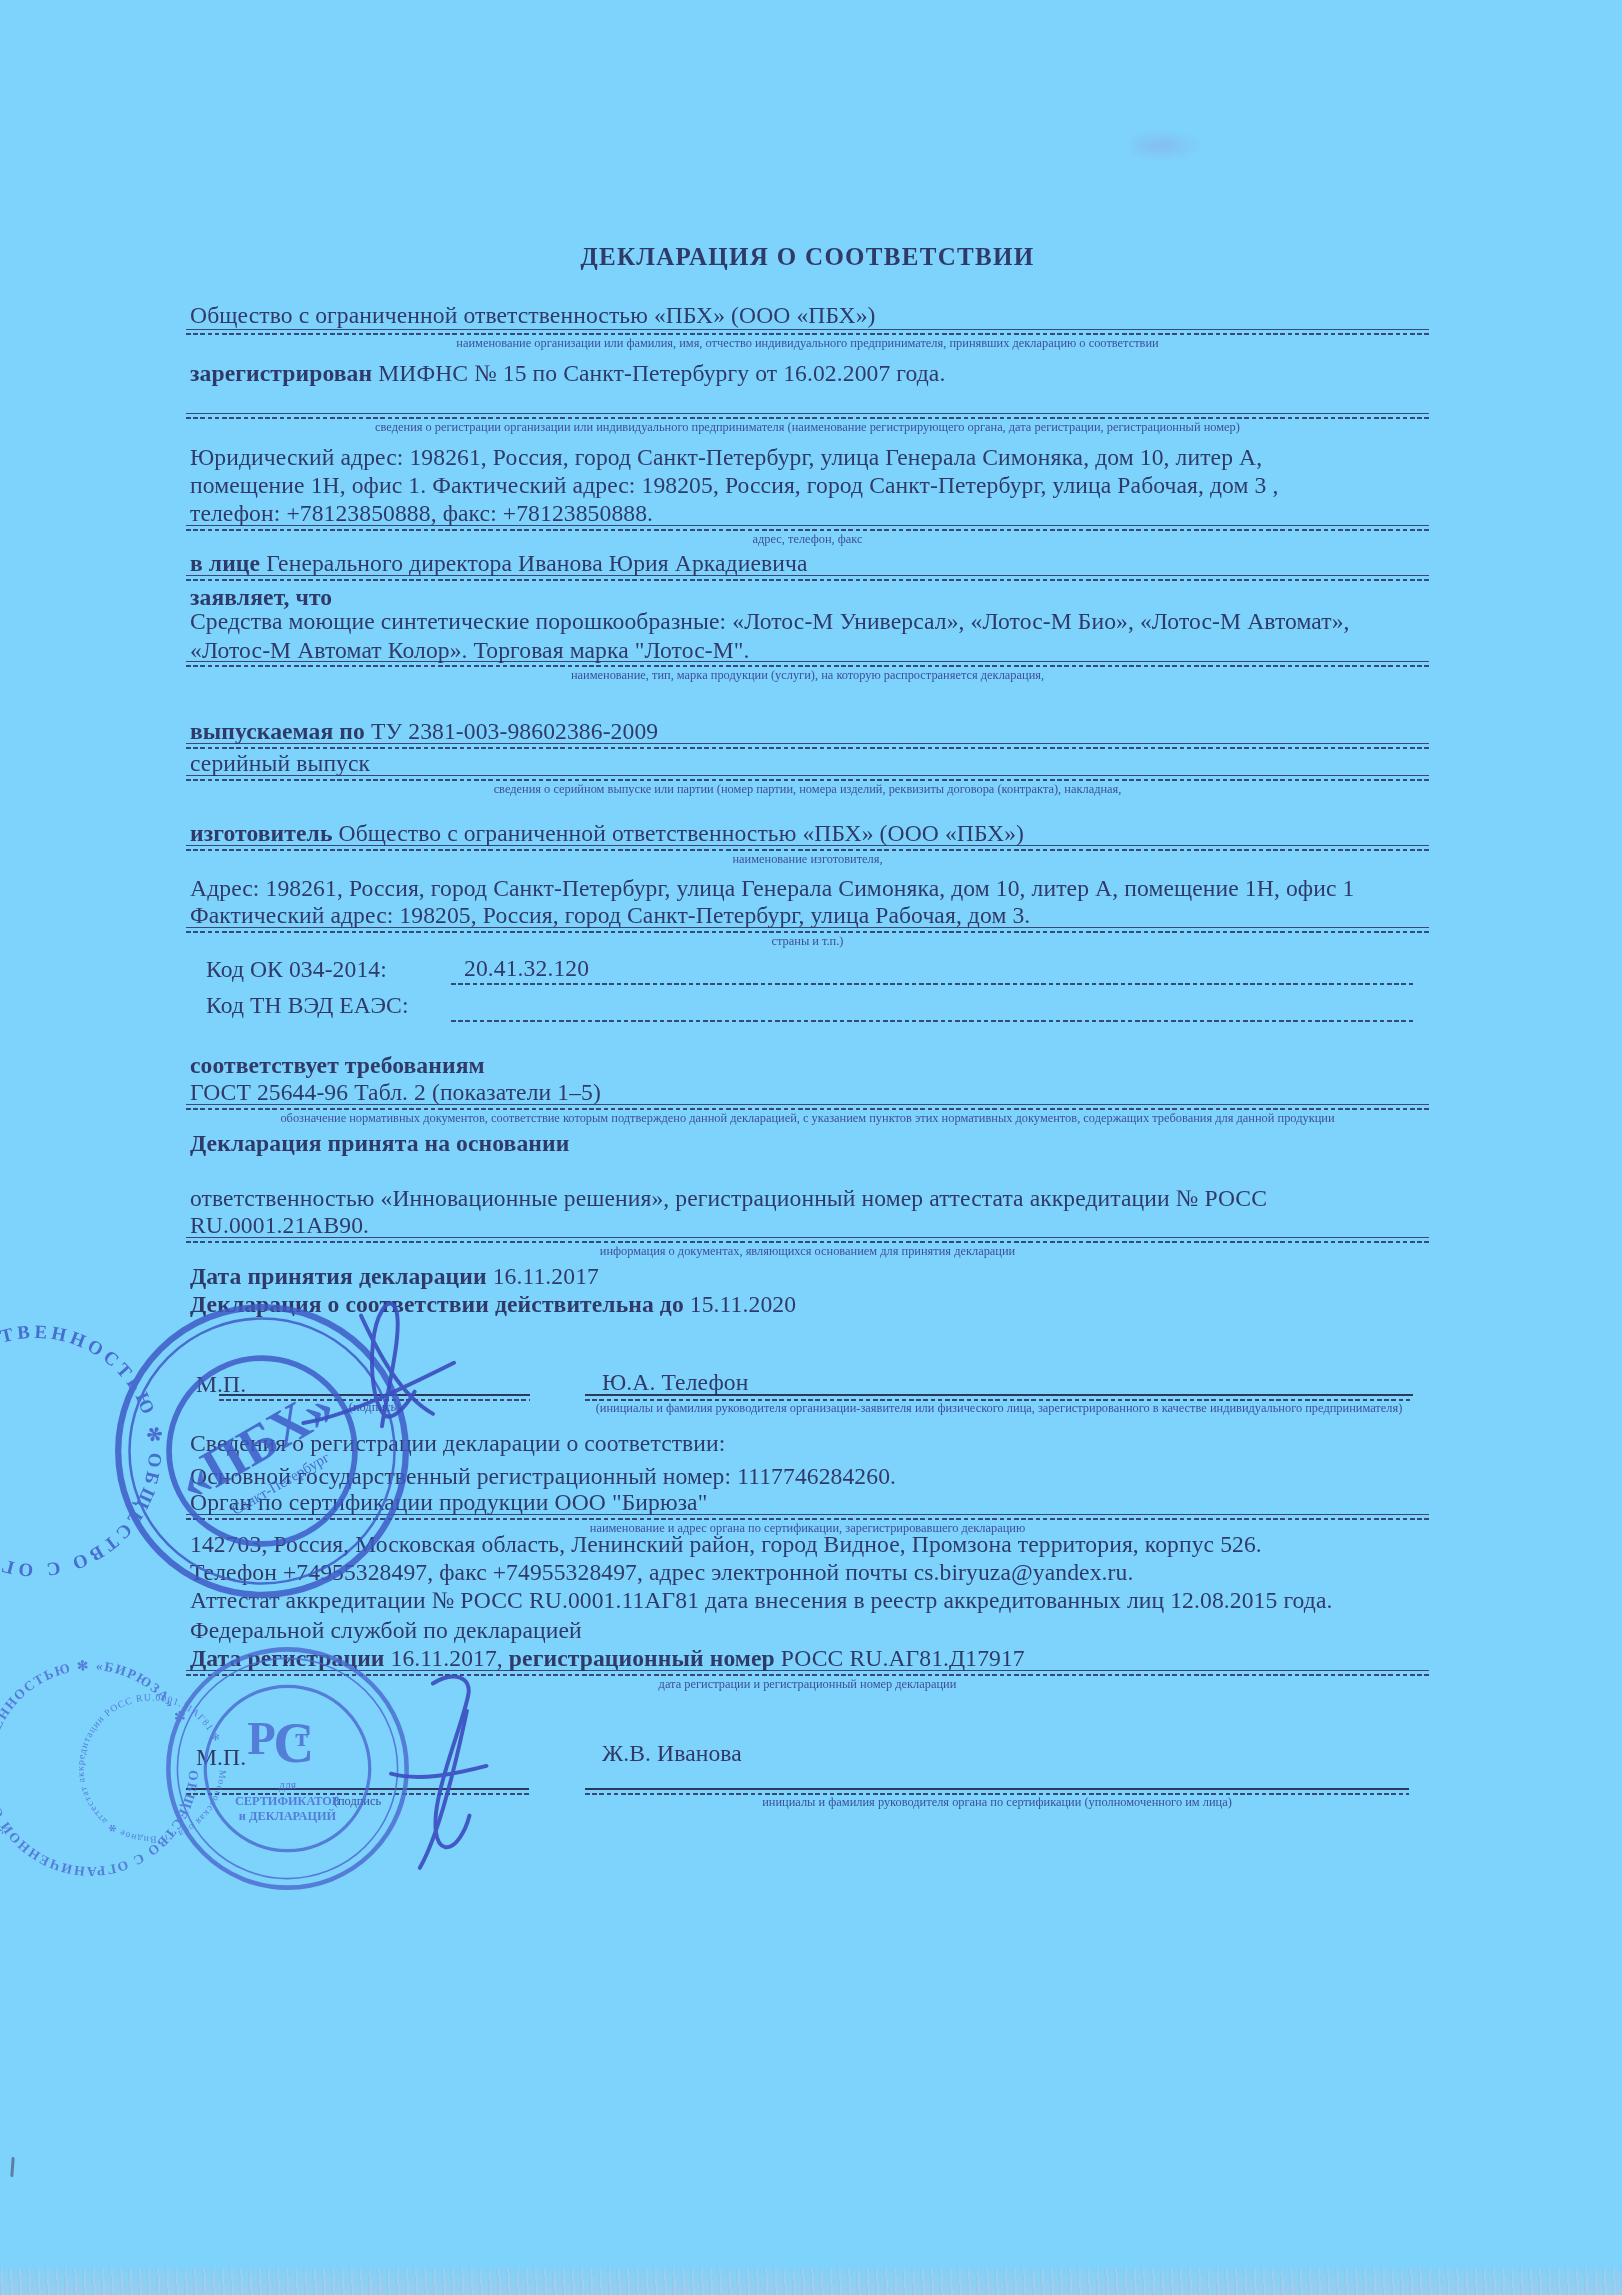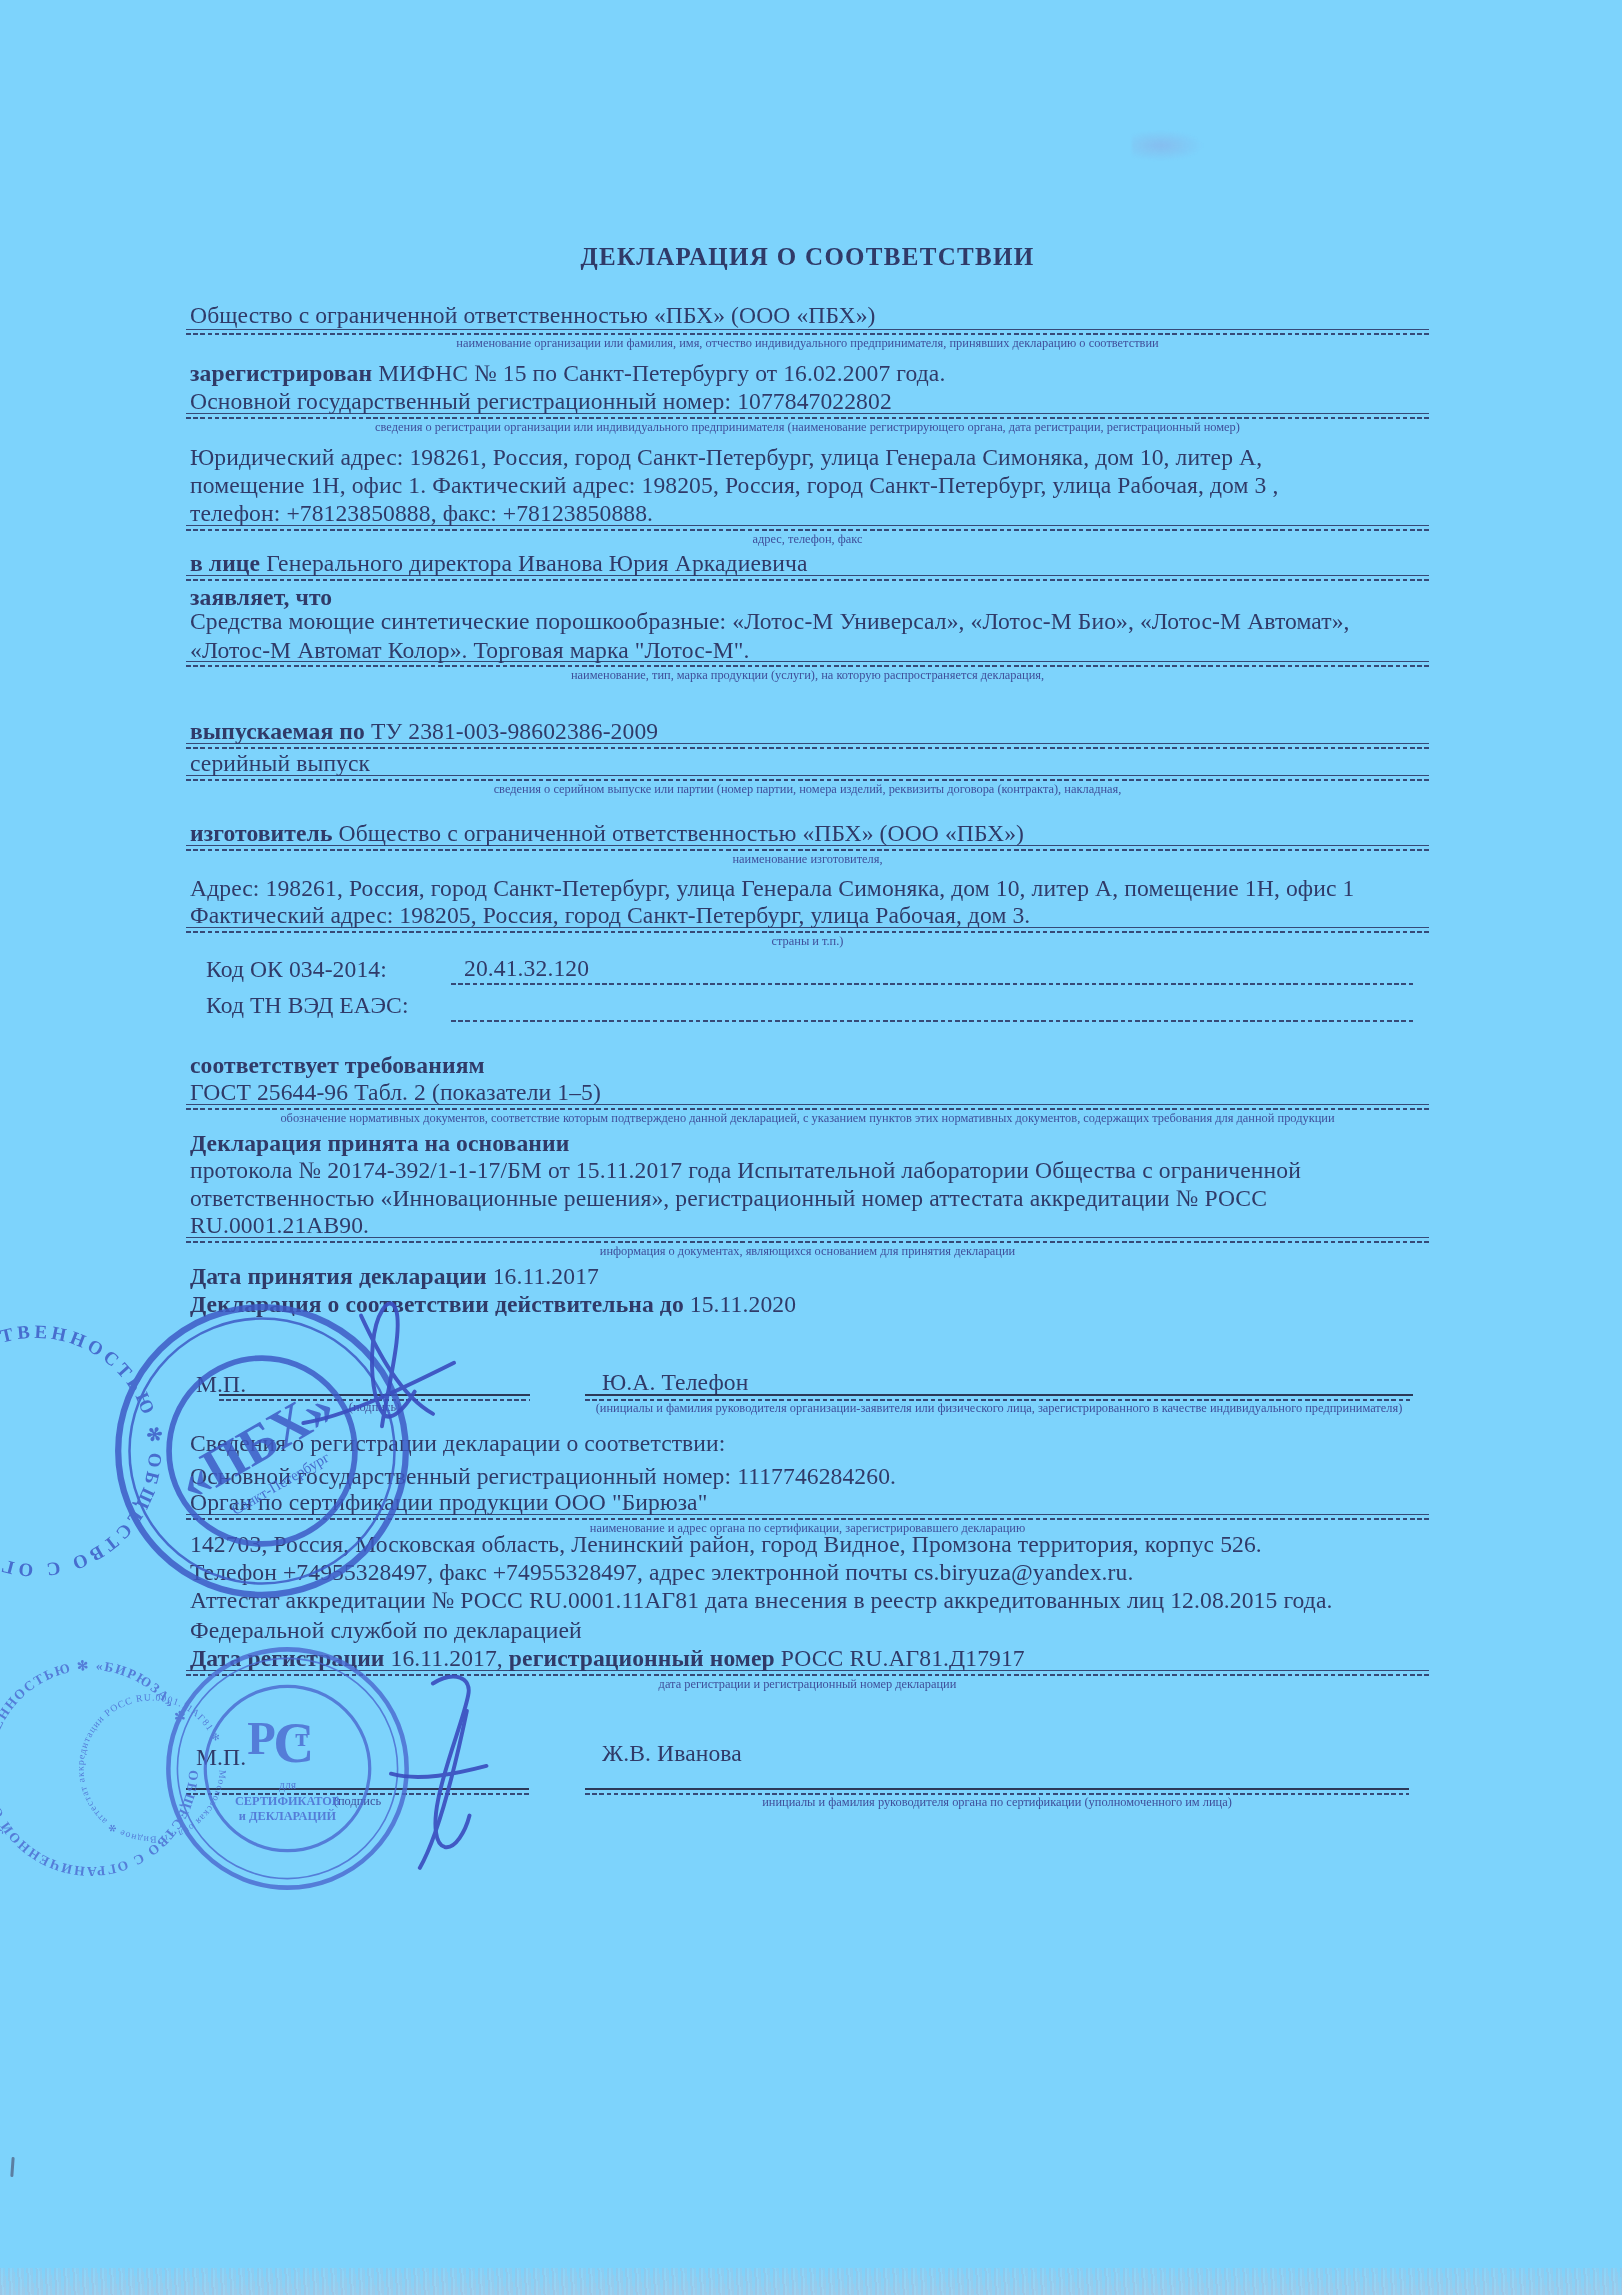--- a/index.html
+++ b/index.html
@@ -47,21 +47,20 @@
 
 <div class="sheet">
 
   <div class="t title" style="left:186px;top:243px;width:1243px;">ДЕКЛАРАЦИЯ О СООТВЕТСТВИИ</div>
 
   <div class="t" style="left:190px;top:302px;">Общество с ограниченной ответственностью «ПБХ» (ООО «ПБХ»)</div>
   <div class="hr" style="left:186px;top:329px;width:1243px;"></div>
   <div class="cap" style="left:186px;top:336px;width:1243px;">наименование организации или фамилия, имя, отчество индивидуального предпринимателя, принявших декларацию о соответствии</div>
 
   <div class="t" style="left:190px;top:360px;"><span class="b">зарегистрирован</span><span> МИФНС № 15 по Санкт-Петербургу от 16.02.2007 года.</span></div>
-  <div class="t" style="left:190px;top:388px;">Основной государственный регистрационный номер: 1077847022802</div>
   <div class="hr" style="left:186px;top:413px;width:1243px;"></div>
   <div class="cap" style="left:186px;top:420px;width:1243px;">сведения о регистрации организации или индивидуального предпринимателя (наименование регистрирующего органа, дата регистрации, регистрационный номер)</div>
 
   <div class="t" style="left:190px;top:444px;">Юридический адрес: 198261, Россия, город Санкт-Петербург, улица Генерала Симоняка, дом 10, литер А,</div>
   <div class="t" style="left:190px;top:472px;">помещение 1Н, офис 1. Фактический адрес: 198205, Россия, город Санкт-Петербург, улица Рабочая, дом 3 ,</div>
   <div class="t" style="left:190px;top:500px;">телефон: +78123850888, факс: +78123850888.</div>
   <div class="hr" style="left:186px;top:525px;width:1243px;"></div>
   <div class="cap" style="left:186px;top:532px;width:1243px;">адрес, телефон, факс</div>
 
   <div class="t" style="left:190px;top:550px;"><span class="b">в лице</span><span> Генерального директора Иванова Юрия Аркадиевича</span></div>
@@ -93,21 +92,20 @@
   <div class="t" style="left:206px;top:992px;">Код ТН ВЭД ЕАЭС:</div>
   <div class="t" style="left:464px;top:990px;"></div>
   <div class="hr dashonly" style="left:451px;top:1017px;width:962px;"></div>
 
   <div class="t b" style="left:190px;top:1052px;">соответствует требованиям</div>
   <div class="t" style="left:190px;top:1079px;">ГОСТ 25644-96 Табл. 2 (показатели 1–5)</div>
   <div class="hr" style="left:186px;top:1104px;width:1243px;"></div>
   <div class="cap" style="left:186px;top:1111px;width:1243px;">обозначение нормативных документов, соответствие которым подтверждено данной декларацией, с указанием пунктов этих нормативных документов, содержащих требования для данной продукции</div>
 
   <div class="t b" style="left:190px;top:1130px;">Декларация принята на основании</div>
-  <div class="t" style="left:190px;top:1157px;">протокола № 20174-392/1-1-17/БМ от 15.11.2017 года Испытательной лаборатории Общества с ограниченной</div>
   <div class="t" style="left:190px;top:1185px;">ответственностью «Инновационные решения», регистрационный номер аттестата аккредитации № РОСС</div>
   <div class="t" style="left:190px;top:1212px;">RU.0001.21АВ90.</div>
   <div class="hr" style="left:186px;top:1237px;width:1243px;"></div>
   <div class="cap" style="left:186px;top:1244px;width:1243px;">информация о документах, являющихся основанием для принятия декларации</div>
 
   <div class="t" style="left:190px;top:1263px;"><span class="b">Дата принятия декларации</span><span> 16.11.2017</span></div>
   <div class="t" style="left:190px;top:1291px;"><span class="b">Декларация о соответствии действительна до</span><span> 15.11.2020</span></div>
 
   <div class="t" style="left:196px;top:1371px;">М.П.</div>
   <div class="hr" style="left:219px;top:1394px;width:311px;border-top:2px solid rgba(35,40,70,.9);"></div>

